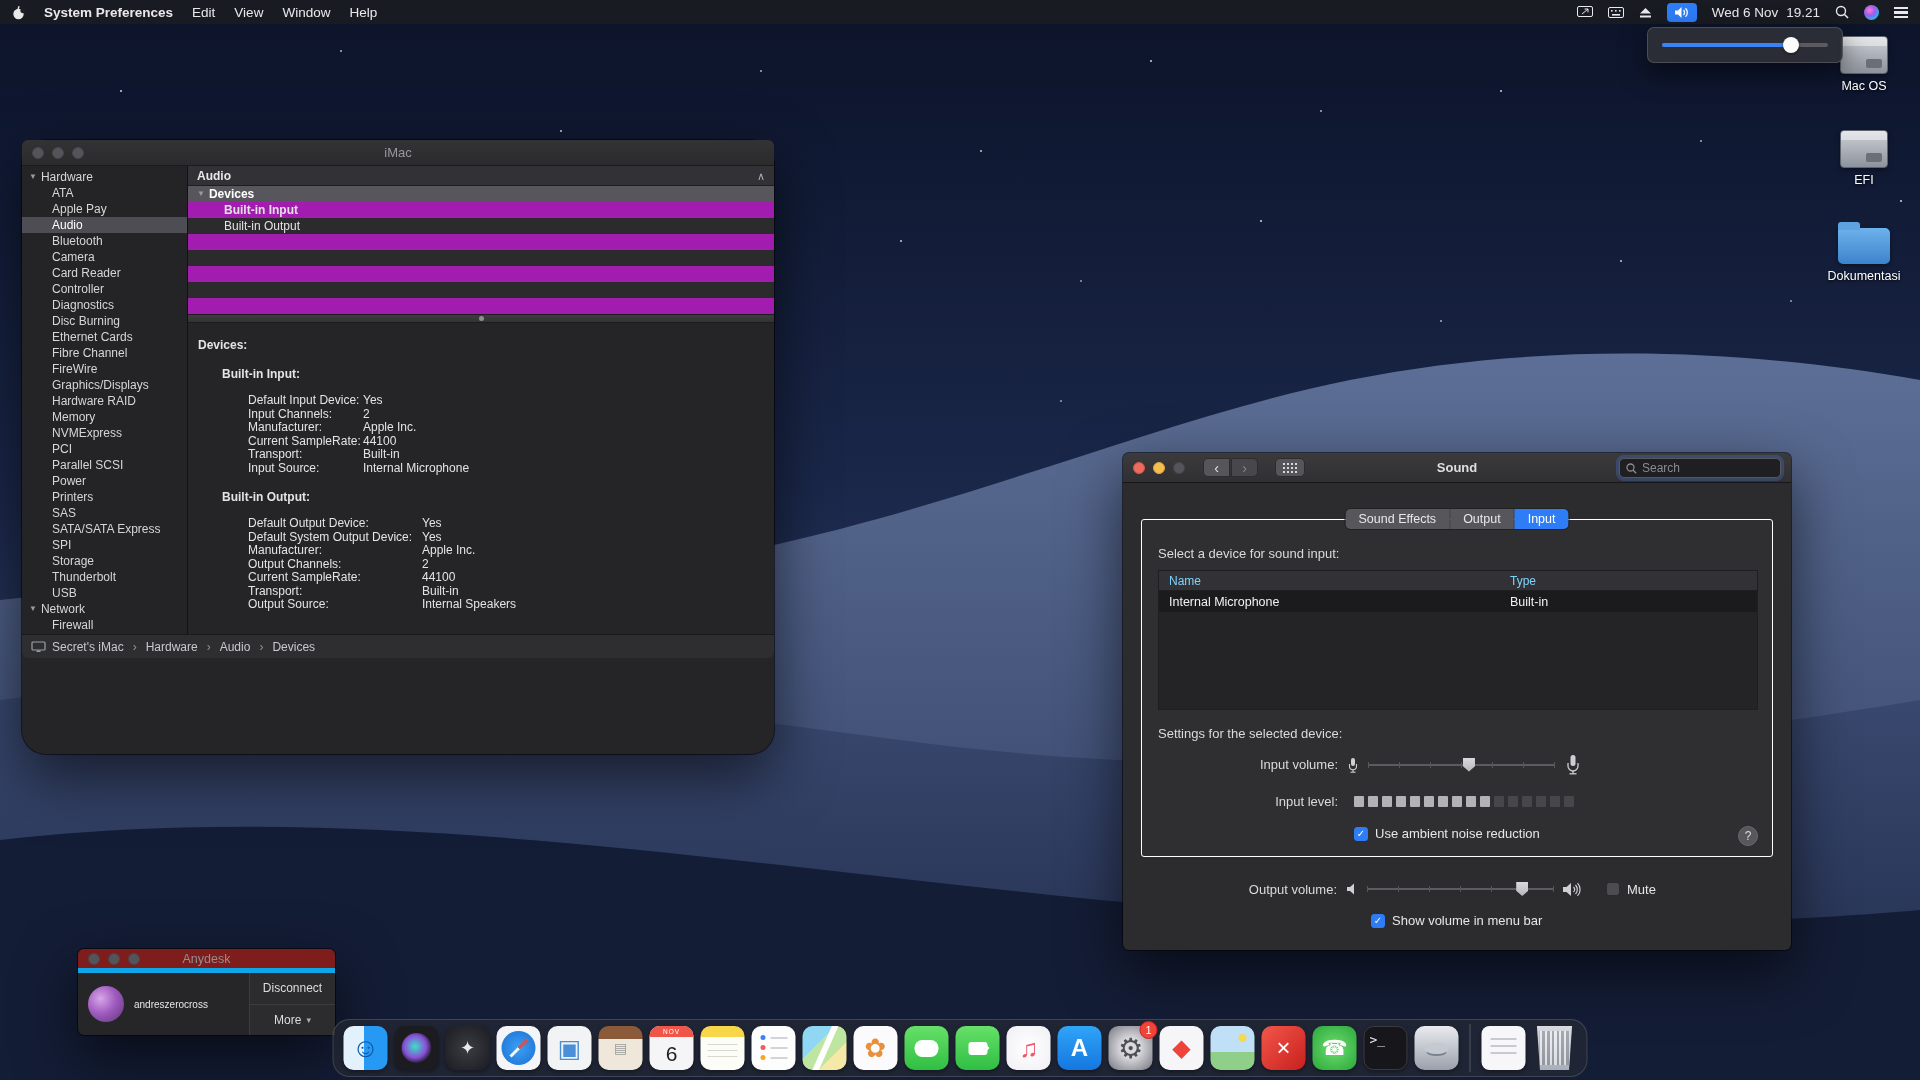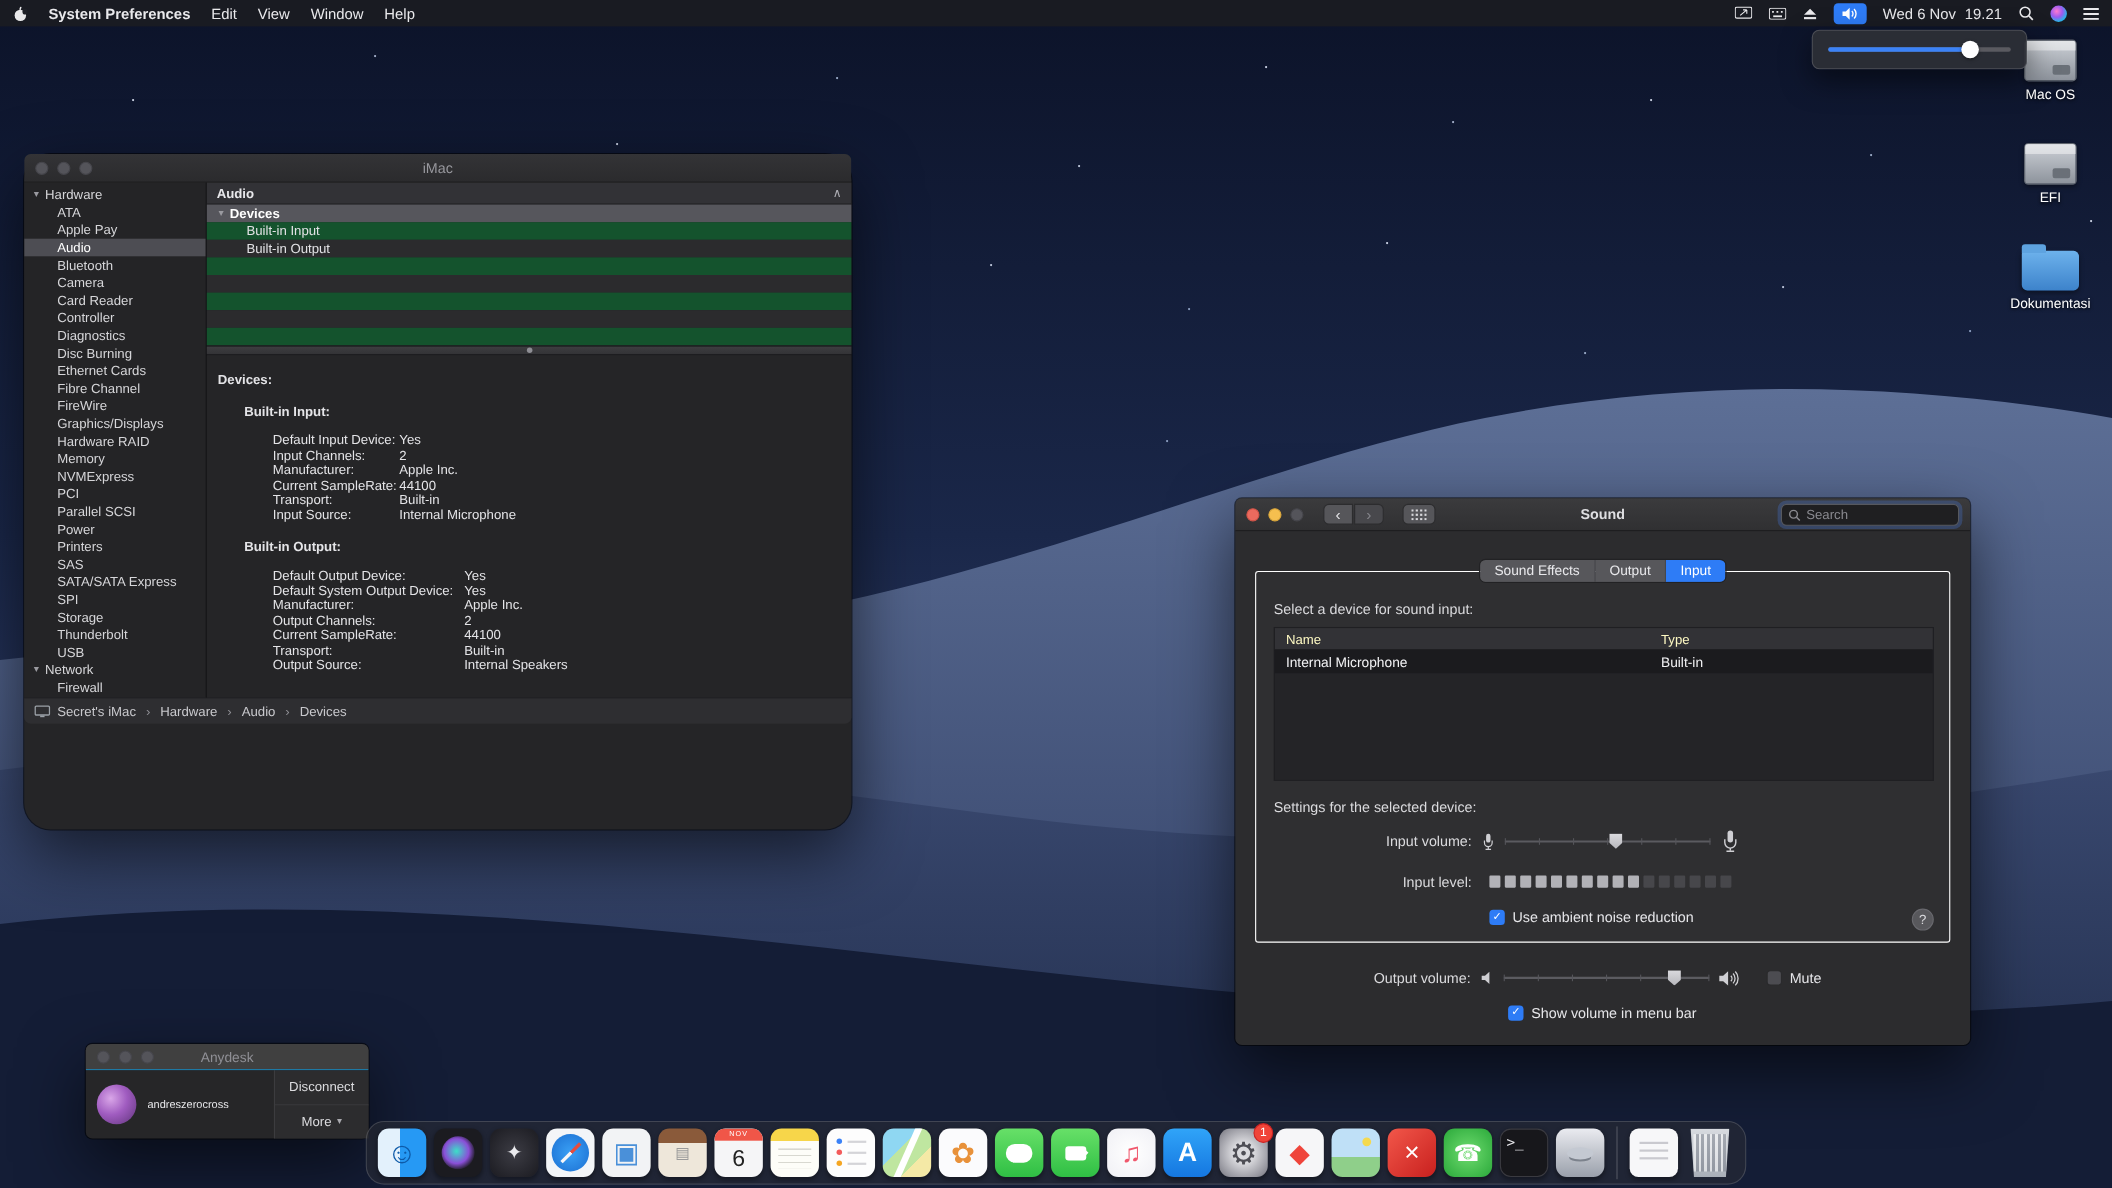--- a/index.html
+++ b/index.html
@@ -76,21 +76,21 @@
   .tri{font-size:8px;color:#9a9aa0;}
   .si-row.sel{background:#4d4d53;color:#fff;}
   .si-main{flex:1;display:flex;flex-direction:column;min-width:0;}
   .si-phead{height:20px;line-height:20px;background:#323236;border-bottom:1px solid #1e1e20;
     display:flex;align-items:center;padding:0 9px;font-size:12px;font-weight:bold;color:#e8e8eb;}
   .si-phead .chev{margin-left:auto;font-weight:normal;color:#aeaeb4;font-size:11px;}
   .tree-rows{flex:0 0 auto;}
   .trow{height:16px;line-height:16px;font-size:12px;display:flex;align-items:center;padding-left:9px;gap:4px;color:#e2e2e5;}
   .trow.devsel{background:#56565c;color:#fff;font-weight:bold;}
   .trow.child{padding-left:36px;}
-  .trow.odd{background:#14532d;} .trow.even{background:#2b2b2d;}
+  .trow.odd{background:#a21caf;font-weight:bold;} .trow.even{background:#2b2b2d;}
   .splitter{height:9px;background:linear-gradient(#3d3d40,#333336);border-top:1px solid #1c1c1e;
     border-bottom:1px solid #1c1c1e;display:flex;align-items:center;justify-content:center;}
   .splitter i{width:5px;height:5px;border-radius:50%;background:#8e8e94;}
   .si-details{flex:1;background:#252527;padding-top:15px;font-size:12px;color:#e4e4e7;overflow:hidden;}
   .d-head{font-weight:bold;padding-left:10px;}
   .d-sub{font-weight:bold;padding-left:34px;margin-top:15px;margin-bottom:13px;}
   .drow{display:flex;line-height:13.5px;padding-left:60px;}
   .drow .dlab{flex:0 0 115px;}
   .out .drow .dlab{flex:0 0 174px;}
   .si-foot{height:24px;background:#2e2e31;border-top:1px solid #1a1a1c;border-radius:0 0 6px 6px;
@@ -117,21 +117,21 @@
   .tabs{position:absolute;left:50%;transform:translateX(-50%);top:55px;display:flex;border-radius:6px;
     overflow:hidden;border:1px solid #222224;z-index:3;}
   .tab{padding:3px 13px;font-size:12.5px;background:#57575b;color:#e8e8eb;border-right:1px solid #46464a;cursor:default;}
   .tab:last-child{border-right:none;}
   .tab.active{background:#2e7cf6;color:#fff;}
   .sbox{position:absolute;left:18px;top:66px;width:632px;height:338px;background:#2f2f31;
     border:1px solid #ffffff;border-radius:3px;}
   .slabel{position:absolute;left:16px;font-size:13px;color:#dadadd;}
   .stable{position:absolute;left:16px;top:50px;width:600px;height:140px;border:1px solid #1f1f22;background:#242427;}
   .sthead{height:20px;background:#323236;border-bottom:1px solid #1f1f22;display:flex;align-items:center;
-    font-size:12px;color:#fef9c3;}
+    font-size:12px;color:#7dd3fc;}
   .sthead .c1{padding-left:10px;flex:0 0 351px;} .sthead .c2{flex:1;}
   .strow{height:21px;background:#1b1b1e;display:flex;align-items:center;font-size:12.5px;color:#f2f2f4;}
   .strow .c1{padding-left:10px;flex:0 0 351px;} .strow .c2{flex:1;}
   .vrow{display:flex;align-items:center;}
   .vlab{flex:0 0 196px;text-align:right;font-size:13px;color:#dadadd;}
   .icn-s{flex:0 0 30px;display:flex;justify-content:center;}
   .slider{position:relative;width:187px;height:16px;flex:0 0 187px;}
   .slider .track{position:absolute;left:0;right:0;top:7px;height:2px;background:#5b5b60;border-radius:1px;}
   .slider .tick{position:absolute;top:5px;width:1px;height:6px;background:#55555a;}
   .thumb{position:absolute;top:1px;width:12px;height:14px;background:linear-gradient(#dadade,#b6b6bb);
@@ -148,21 +148,21 @@
   .cblab{font-size:13px;color:#e6e6e9;}
   .helpbtn{position:absolute;right:14px;top:306px;width:20px;height:20px;border-radius:50%;background:#58585c;
     border:1px solid #69696e;color:#dcdce0;font-size:12px;display:flex;align-items:center;justify-content:center;}
   .outrow{position:absolute;left:18px;top:428px;width:632px;}
   .muterow{display:flex;align-items:center;gap:7px;margin-left:16px;}
   .showrow{left:248px;top:460px;}
   .ambrow{left:212px;top:306px;}
 
   
   .anydesk{left:78px;top:949px;width:257px;height:86px;background:#262628;z-index:4;}
-  .anydesk .tbar{height:24px;background:#404040;border-bottom:1px solid #0ea5e9;}
+  .anydesk .tbar{height:24px;background:#7f1d1d;border-bottom:5px solid #0ea5e9;}
   .anydesk .tbar-title{color:#8f8f95;font-size:12.5px;}
   .ad-body{display:flex;height:62px;align-items:center;}
   .ad-avatar{width:36px;height:36px;border-radius:50%;margin:0 10px;
     background:radial-gradient(circle at 35% 35%,#d9a6e8 0%,#a05cc0 45%,#5e3379 100%);}
   .ad-name{flex:1;font-size:10px;color:#e7e7ea;}
   .ad-btns{width:86px;border-left:1px solid #3c3c3f;height:62px;display:flex;flex-direction:column;}
   .ad-btn{flex:1;display:flex;align-items:center;justify-content:center;gap:5px;font-size:12px;
     color:#dcdcdf;background:#2c2c2e;}
   .ad-btn:first-child{border-bottom:1px solid #3c3c3f;}
   .ad-chev{font-size:9px;color:#aaaaaf;}

